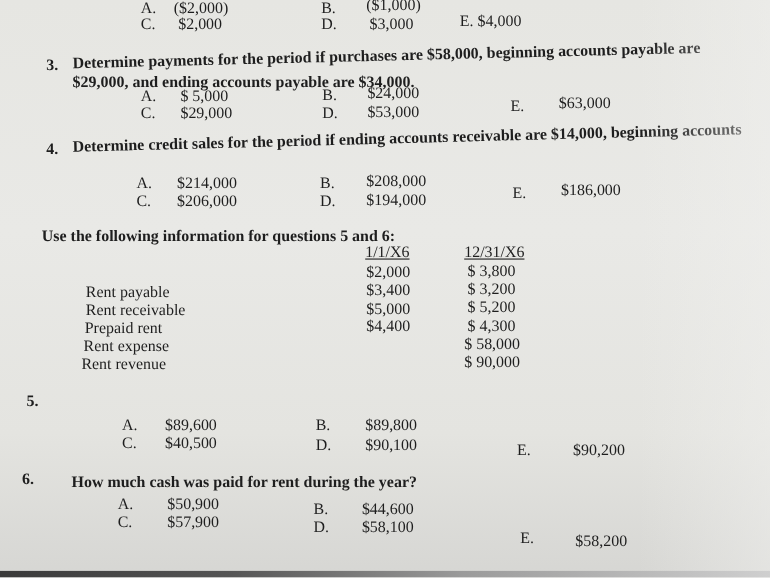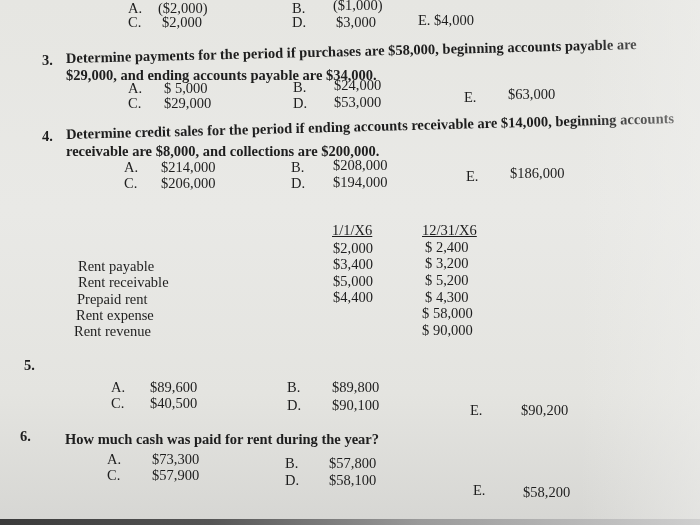--- a/index.html
+++ b/index.html
@@ -48,37 +48,37 @@
   <span class="t" style="left:334px;top:77px">$24,000</span>
   <span class="t" style="left:128px;top:95px">C.</span>
   <span class="t" style="left:164px;top:95px">$29,000</span>
   <span class="t" style="left:293px;top:95px">D.</span>
   <span class="t" style="left:334px;top:94px">$53,000</span>
   <span class="t" style="left:464px;top:89px">E.</span>
   <span class="t" style="left:508px;top:86px">$63,000</span>
 
   <span class="t b" style="left:42px;top:128px">4.</span>
   <span class="t b stem" style="left:66px;top:126px;transform:rotate(-1.5deg)">Determine credit sales for the period if ending accounts receivable are $14,000, beginning accounts</span>
-  <span class="t b" style="left:66px;top:143px">receivable are $8,000, and collections are $200,000.</span>
   <span class="t" style="left:124px;top:159px">A.</span>
   <span class="t" style="left:161px;top:159px">$214,000</span>
   <span class="t" style="left:291px;top:159px">B.</span>
   <span class="t" style="left:333px;top:157px">$208,000</span>
   <span class="t" style="left:124px;top:175px">C.</span>
   <span class="t" style="left:161px;top:175px">$206,000</span>
   <span class="t" style="left:291px;top:175px">D.</span>
   <span class="t" style="left:333px;top:174px">$194,000</span>
   <span class="t" style="left:466px;top:168px">E.</span>
   <span class="t" style="left:510px;top:165px">$186,000</span>
 
+  <span class="t b" style="left:38px;top:207px">Use the following information for questions 5 and 6:</span>
   <span class="t u" style="left:332px;top:222px">1/1/X6</span>
   <span class="t u" style="left:422px;top:222px">12/31/X6</span>
 
   <span class="t" style="left:333px;top:240px">$2,000</span>
-  <span class="t" style="left:425px;top:239px">$ 2,400</span>
+  <span class="t" style="left:425px;top:239px">$ 3,800</span>
 
   <span class="t" style="left:78px;top:258px">Rent payable</span>
   <span class="t" style="left:333px;top:256px">$3,400</span>
   <span class="t" style="left:425px;top:255px">$ 3,200</span>
 
   <span class="t" style="left:78px;top:274px">Rent receivable</span>
   <span class="t" style="left:333px;top:273px">$5,000</span>
   <span class="t" style="left:425px;top:272px">$ 5,200</span>
 
   <span class="t" style="left:77px;top:291px">Prepaid rent</span>
@@ -99,23 +99,23 @@
   <span class="t" style="left:111px;top:395px">C.</span>
   <span class="t" style="left:150px;top:395px">$40,500</span>
   <span class="t" style="left:287px;top:397px">D.</span>
   <span class="t" style="left:332px;top:397px">$90,100</span>
   <span class="t" style="left:470px;top:402px">E.</span>
   <span class="t" style="left:521px;top:402px">$90,200</span>
 
   <span class="t b" style="left:20px;top:428px">6.</span>
   <span class="t b" style="left:65px;top:431px">How much cash was paid for rent during the year?</span>
   <span class="t" style="left:107px;top:451px">A.</span>
-  <span class="t" style="left:152px;top:451px">$73,300</span>
+  <span class="t" style="left:152px;top:451px">$50,900</span>
   <span class="t" style="left:285px;top:455px">B.</span>
-  <span class="t" style="left:329px;top:455px">$57,800</span>
+  <span class="t" style="left:329px;top:455px">$44,600</span>
   <span class="t" style="left:107px;top:467px">C.</span>
   <span class="t" style="left:152px;top:467px">$57,900</span>
   <span class="t" style="left:285px;top:472px">D.</span>
   <span class="t" style="left:329px;top:472px">$58,100</span>
   <span class="t" style="left:473px;top:482px">E.</span>
   <span class="t" style="left:523px;top:484px">$58,200</span>
 
   <div class="shadow-right"></div>
   <div class="bottom-edge"></div>
 </div>

